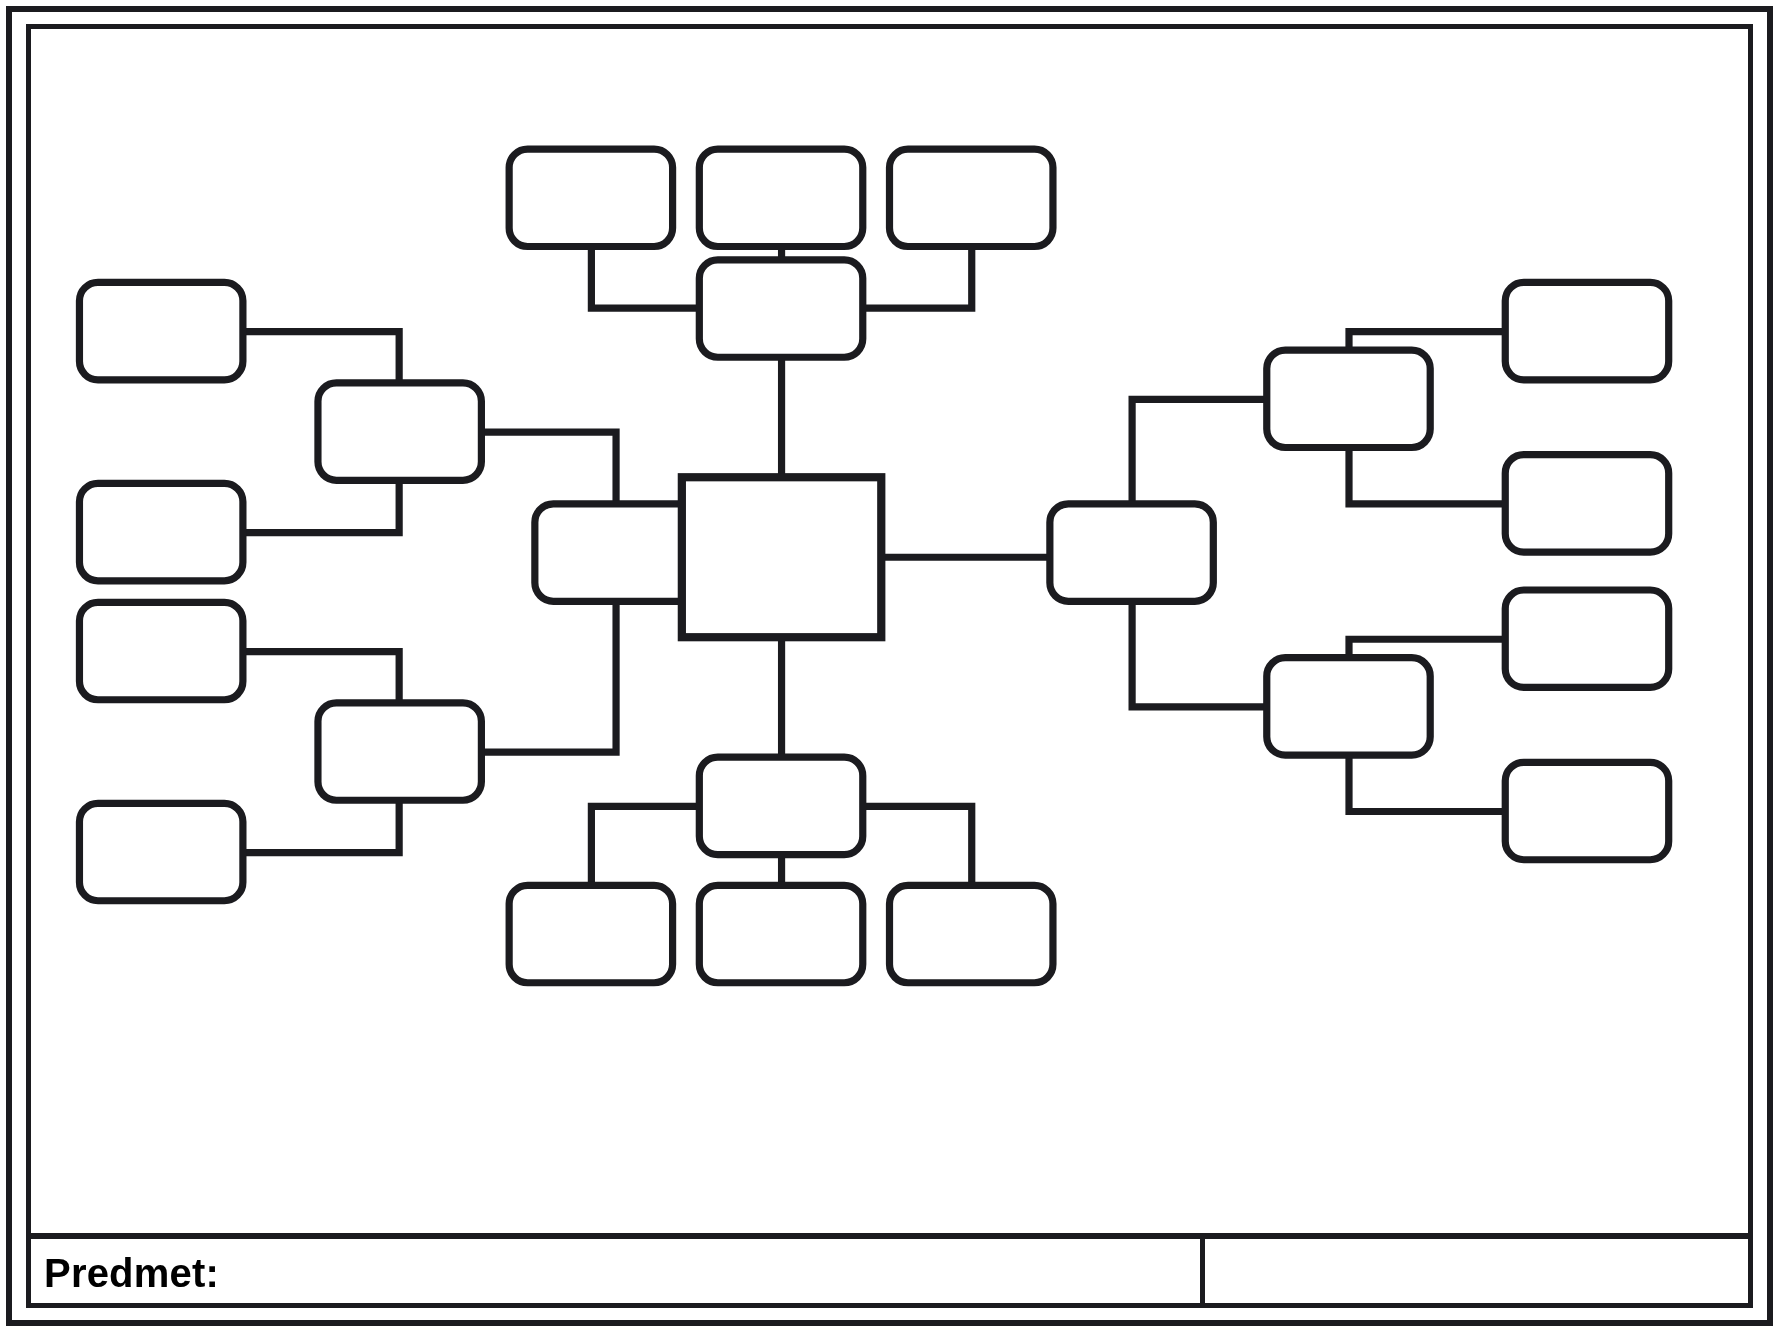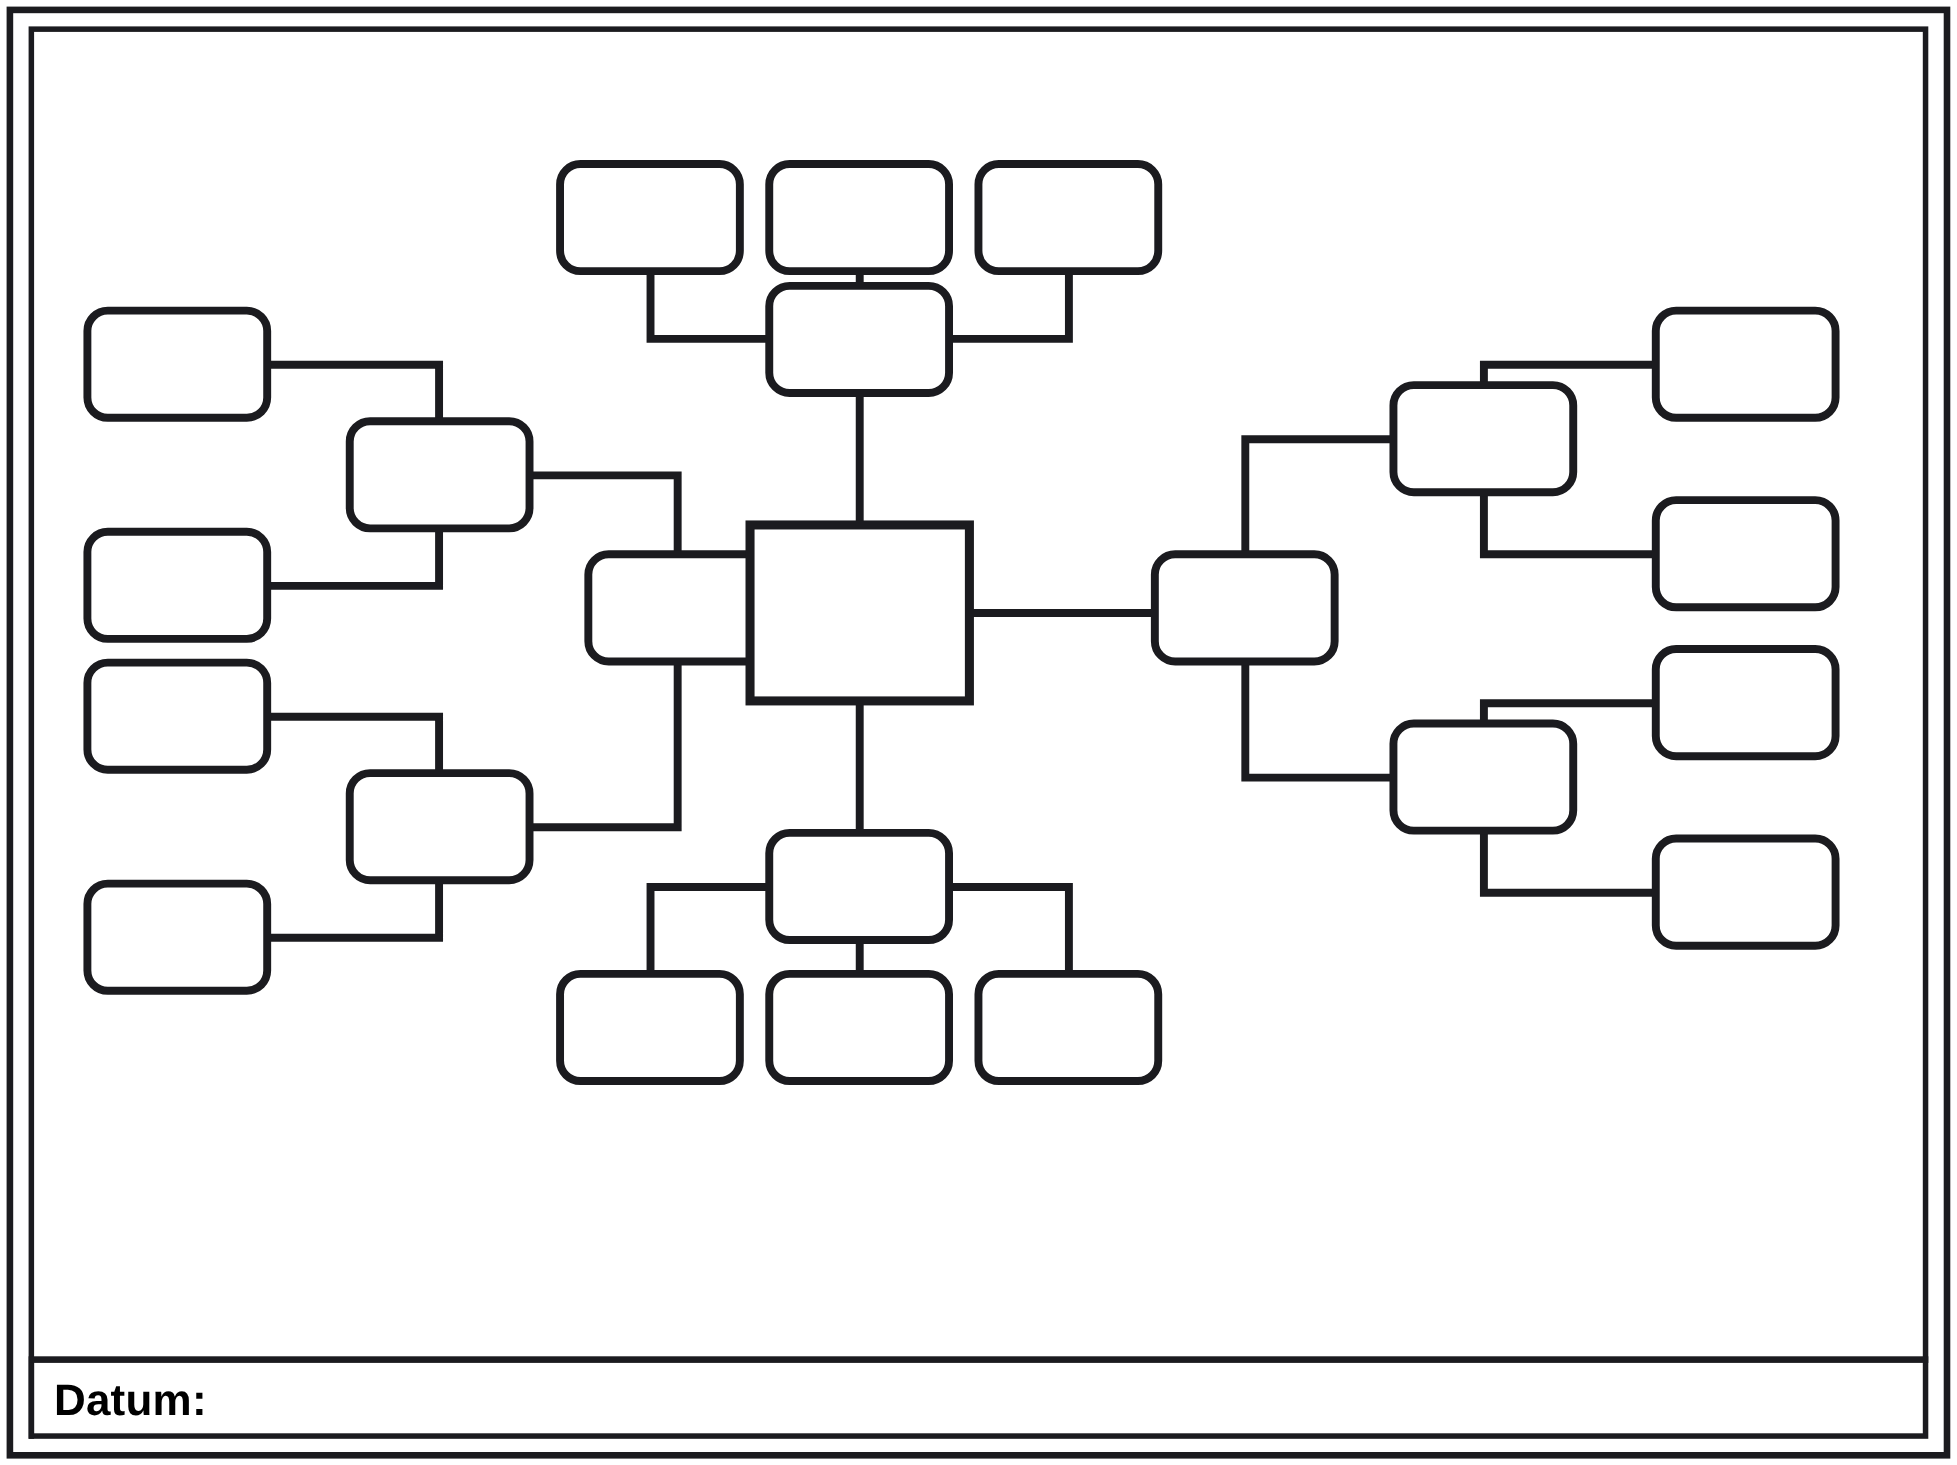--- a/index.html
+++ b/index.html
@@ -196,19 +196,19 @@
         <rect class="node-rect" x="655" y="715" width="159" height="95" rx="18" ry="18"></rect>
 
         <rect class="node-rect" x="470" y="840" width="159" height="95" rx="18" ry="18"></rect>
         <rect class="node-rect" x="655" y="840" width="159" height="95" rx="18" ry="18"></rect>
         <rect class="node-rect" x="840" y="840" width="159" height="95" rx="18" ry="18"></rect>
       </g>
     </svg>
   </div>
 
   <div id="footer-bar">
+    <div id="footer-subject-cell" class="footer-cell">
+      <span class="footer-label">Predmet:</span>
+    </div>
     <div id="footer-divider"></div>
-    <div id="footer-date-cell" class="footer-cell">
-      <span class="footer-label">Datum:</span>
-    </div>
   </div>
 
 </div>
 
 </body></html>

